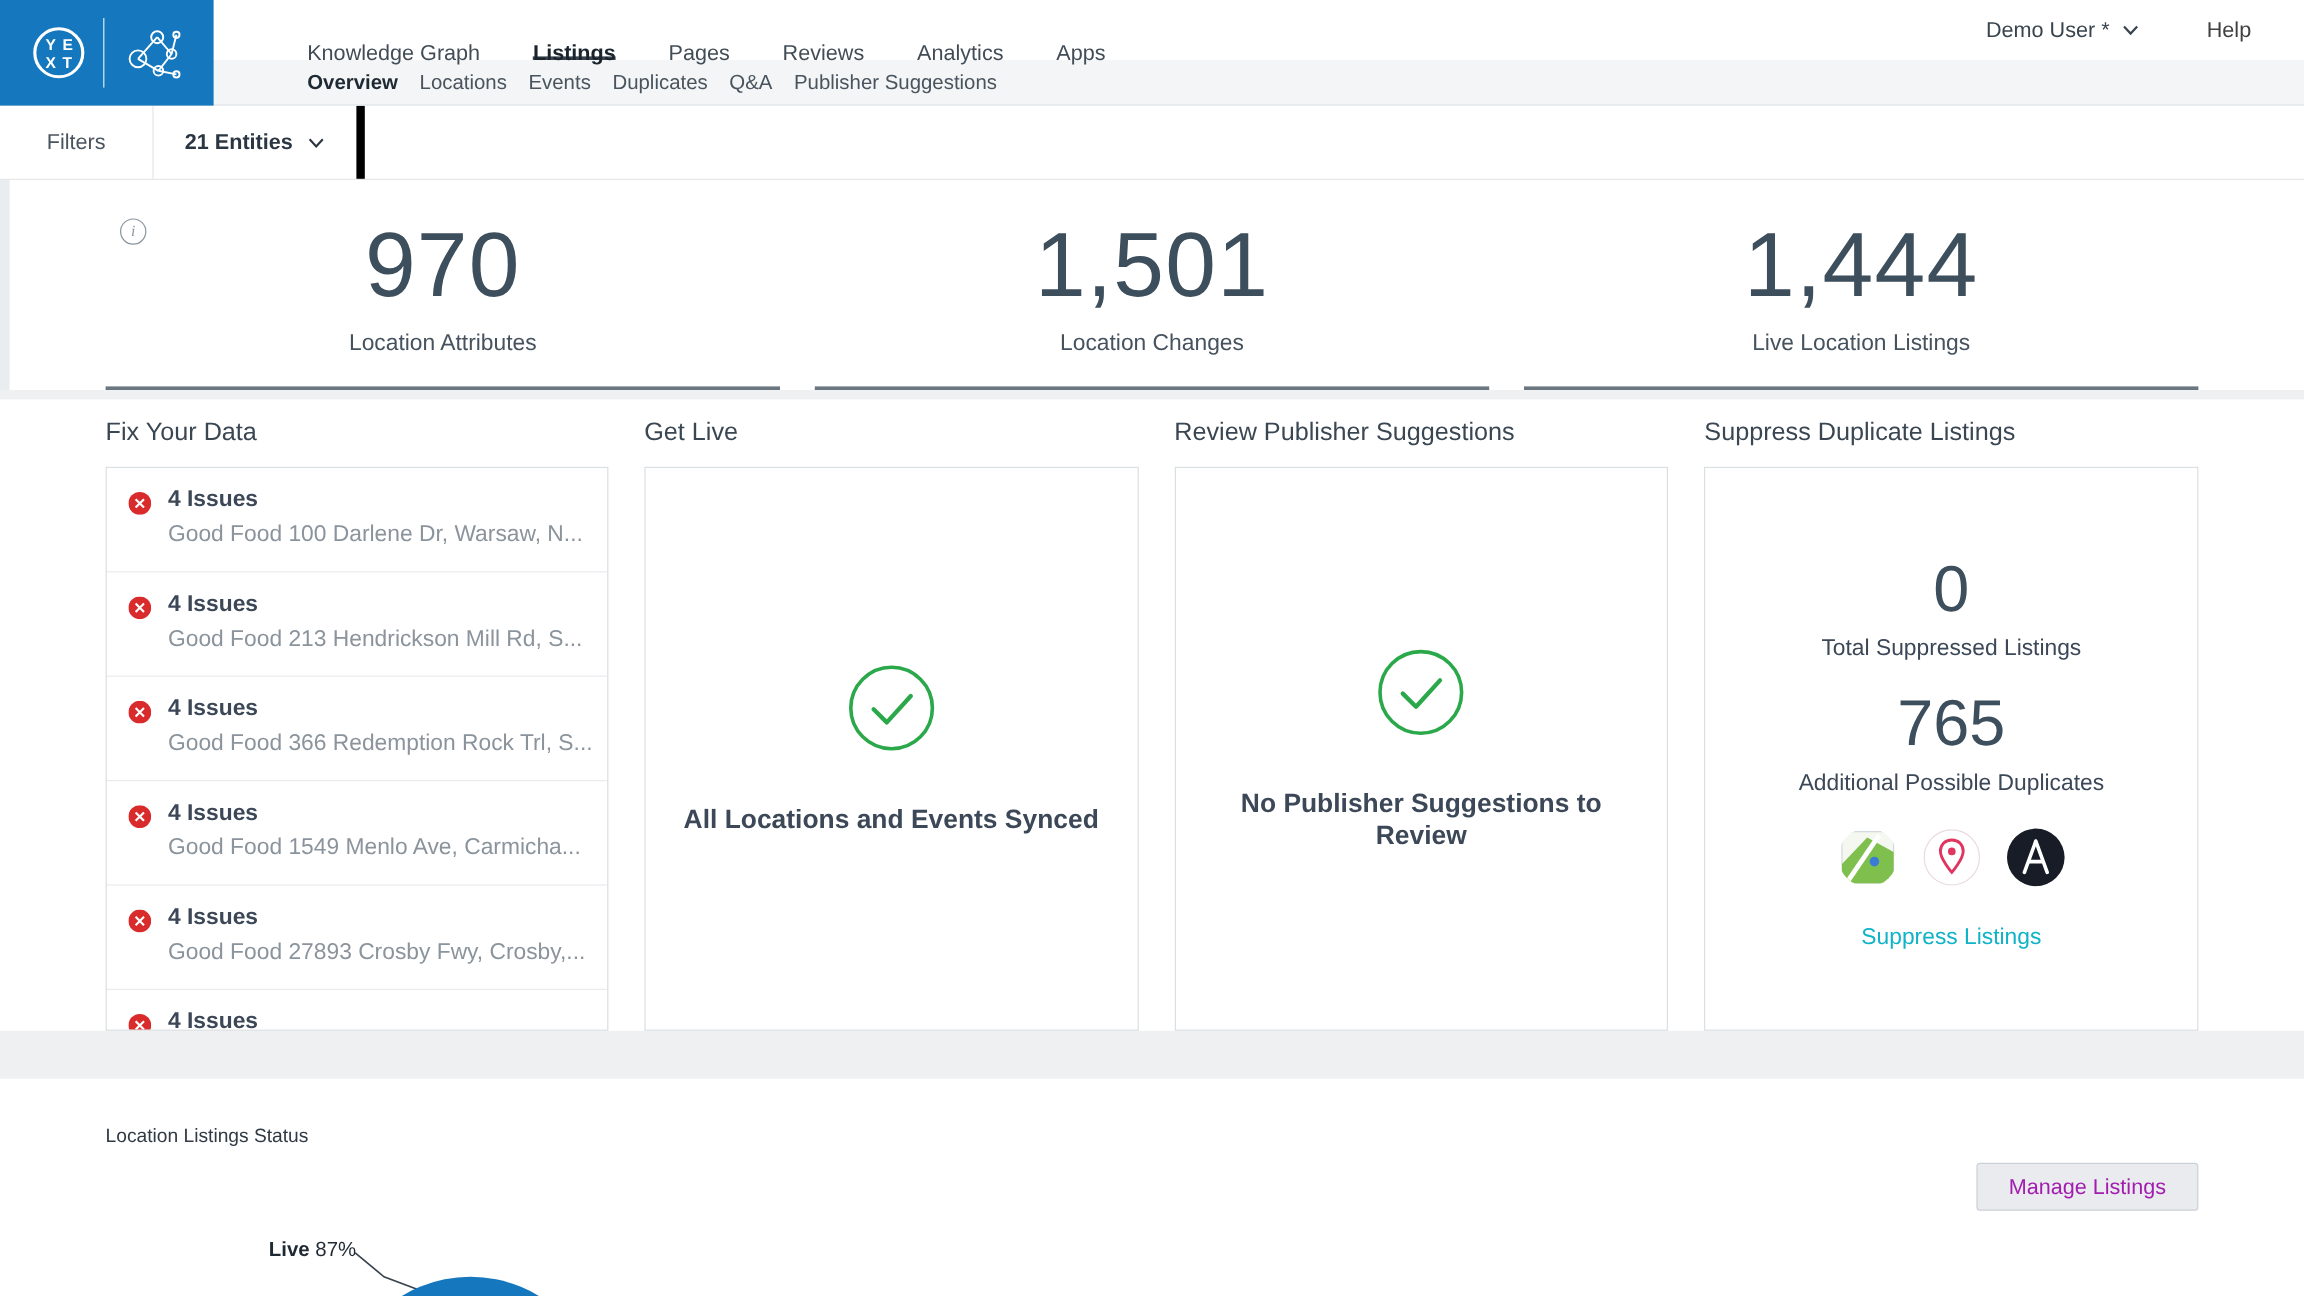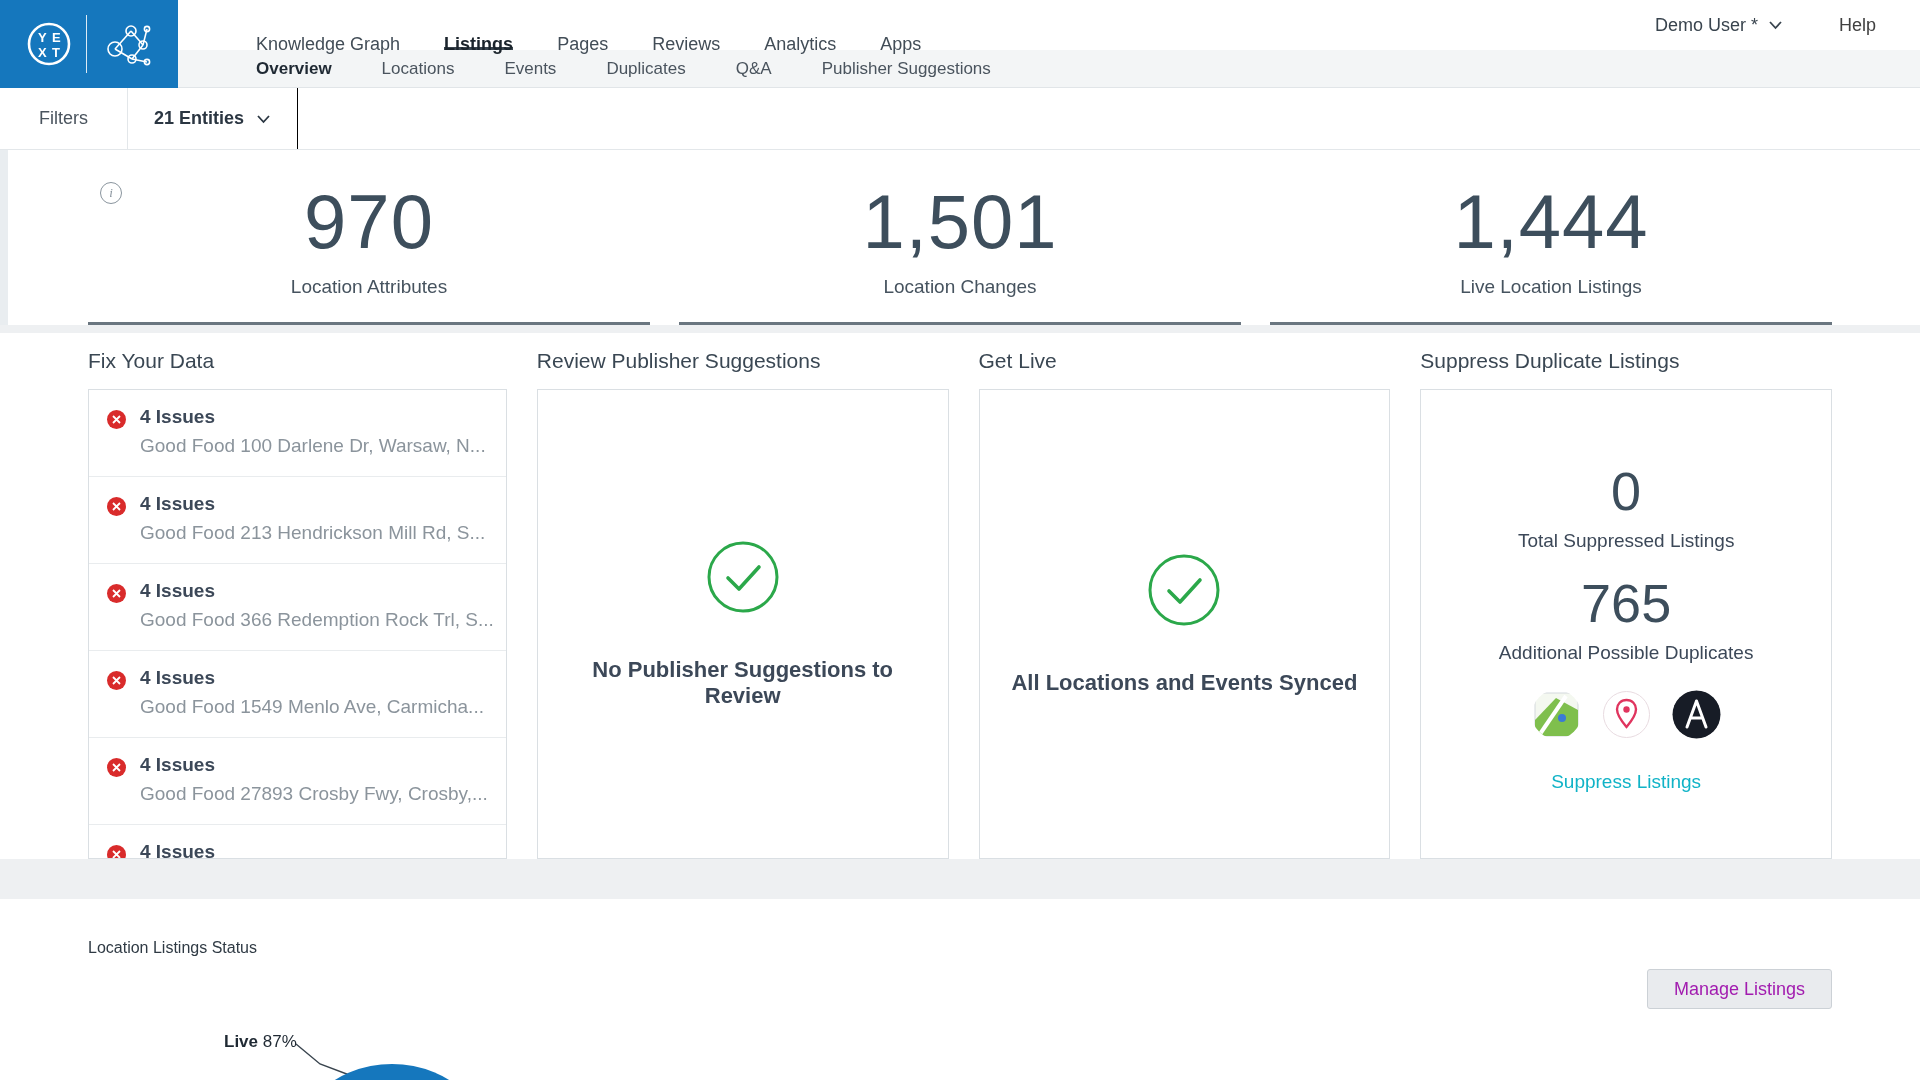--- a/index.html
+++ b/index.html
@@ -12,28 +12,28 @@
   .logo-block { position:absolute; left:0; top:0; width:178px; height:88px; background:#1577BD;
     display:flex; align-items:center; justify-content:center; gap:14px; cursor:pointer; z-index:5; }
   .logo-divider { width:1px; height:58px; background:rgba(255,255,255,.85); }
   .top-row { height:50px; background:#fff; display:flex; align-items:stretch; padding-left:256px; padding-right:44px; }
   .main-nav { display:flex; align-items:stretch; gap:44px; }
   .nav-item { display:flex; align-items:center; font-size:18px; color:#424d57; cursor:pointer; border-bottom:3px solid transparent; padding-top:17px;margin-top:24px; }
   .nav-item.active { color:#1b242c; font-weight:bold; border-bottom-color:#39444e; }
   .top-right { margin-left:auto; display:flex; align-items:center; gap:56px; }
   .user-menu { display:flex; align-items:center; gap:10px; font-size:18px; color:#39444e; cursor:pointer; }
   .help-link { font-size:18px; color:#404040; cursor:pointer; }
-  .sub-row { height:38px; background:#f3f5f6; border-bottom:1px solid #e1e5e8; display:flex; align-items:center; gap:50px; padding-left:256px; }
+  .sub-row { height:38px; background:#f3f5f6; border-bottom:1px solid #e1e5e8; display:flex; align-items:center; gap:18px; padding-left:256px; }
   .subnav-item { font-size:17px; color:#4a545e; cursor:pointer; }
   .subnav-item.active { color:#1f2933; font-weight:bold; }
 
   
   .filters-bar { height:62px; border-bottom:1px solid #e3e7ea; display:flex; align-items:stretch; background:#fff; }
   .filters-label { display:flex; align-items:center; padding:0 39px; font-size:18px; color:#4a545e; cursor:pointer; }
-  .entities-dropdown { display:flex; align-items:center; gap:12px; padding:0 26px; border-left:1px solid #e3e7ea; border-right:1px solid #000000; cursor:pointer; }
+  .entities-dropdown { display:flex; align-items:center; gap:12px; padding:0 26px; border-left:1px solid #e3e7ea; border-right:7px solid #000000; cursor:pointer; }
   .entities-dropdown span { font-size:18px; font-weight:bold; color:#2b3642; }
 
   
   .left-notch { position:absolute; left:0; top:150px; width:8px; height:175px; background:#e9edf0; }
   .stats { display:flex; gap:29px; margin:0 88px; height:175px; position:relative; }
   .info-icon { position:absolute; left:12px; top:32px; width:22px; height:22px; border:1px solid #8a959e; border-radius:50%;
     color:#8a959e; font-size:13px; font-style:italic; font-family:"Liberation Serif", serif;
     display:flex; align-items:center; justify-content:center; cursor:pointer; }
   .stat { flex:1; text-align:center; padding-top:34px; border-bottom:3px solid #6a7680; cursor:pointer; }
   .stat-value { font-size:76px; font-weight:400; color:#3d4e5c; line-height:1; letter-spacing:1px; }
@@ -240,42 +240,42 @@
                 <path d="M6 6 L13 13 M13 6 L6 13" stroke="#fff" stroke-width="1.8"></path>
               </svg>
           </span>
           <div class="issue-count">4 Issues</div>
           <div class="issue-loc"></div>
         </div>
       </div>
     </div>
 
     <div class="card-col">
+      <h3 class="card-title">Get Live</h3>
+      <div class="card status-card">
+        <span class="check-circle">
+          <svg width="76" height="76" viewBox="0 0 76 76">
+            <circle cx="38" cy="38" r="34" fill="none" stroke="#2BA84A" stroke-width="3"></circle>
+            <path d="M23 39 L34 50 L54 28" fill="none" stroke="#2BA84A" stroke-width="3.6" stroke-linecap="round" stroke-linejoin="round"></path>
+          </svg>
+        </span>
+        <div class="status-text">All Locations and Events Synced</div>
+      </div>
+    </div>
+
+    <div class="card-col">
       <h3 class="card-title">Review Publisher Suggestions</h3>
       <div class="card status-card">
         <span class="check-circle">
           <svg width="76" height="76" viewBox="0 0 76 76">
             <circle cx="38" cy="38" r="34" fill="none" stroke="#2BA84A" stroke-width="3"></circle>
             <path d="M23 39 L34 50 L54 28" fill="none" stroke="#2BA84A" stroke-width="3.6" stroke-linecap="round" stroke-linejoin="round"></path>
           </svg>
         </span>
         <div class="status-text">No Publisher Suggestions to Review</div>
-      </div>
-    </div>
-
-    <div class="card-col">
-      <h3 class="card-title">Get Live</h3>
-      <div class="card status-card">
-        <span class="check-circle">
-          <svg width="76" height="76" viewBox="0 0 76 76">
-            <circle cx="38" cy="38" r="34" fill="none" stroke="#2BA84A" stroke-width="3"></circle>
-            <path d="M23 39 L34 50 L54 28" fill="none" stroke="#2BA84A" stroke-width="3.6" stroke-linecap="round" stroke-linejoin="round"></path>
-          </svg>
-        </span>
-        <div class="status-text">All Locations and Events Synced</div>
       </div>
     </div>
 
     <div class="card-col">
       <h3 class="card-title">Suppress Duplicate Listings</h3>
       <div class="card suppress-card">
         <div class="big-num">0</div>
         <div class="num-label">Total Suppressed Listings</div>
         <div class="gap-18"></div>
         <div class="big-num">765</div>

